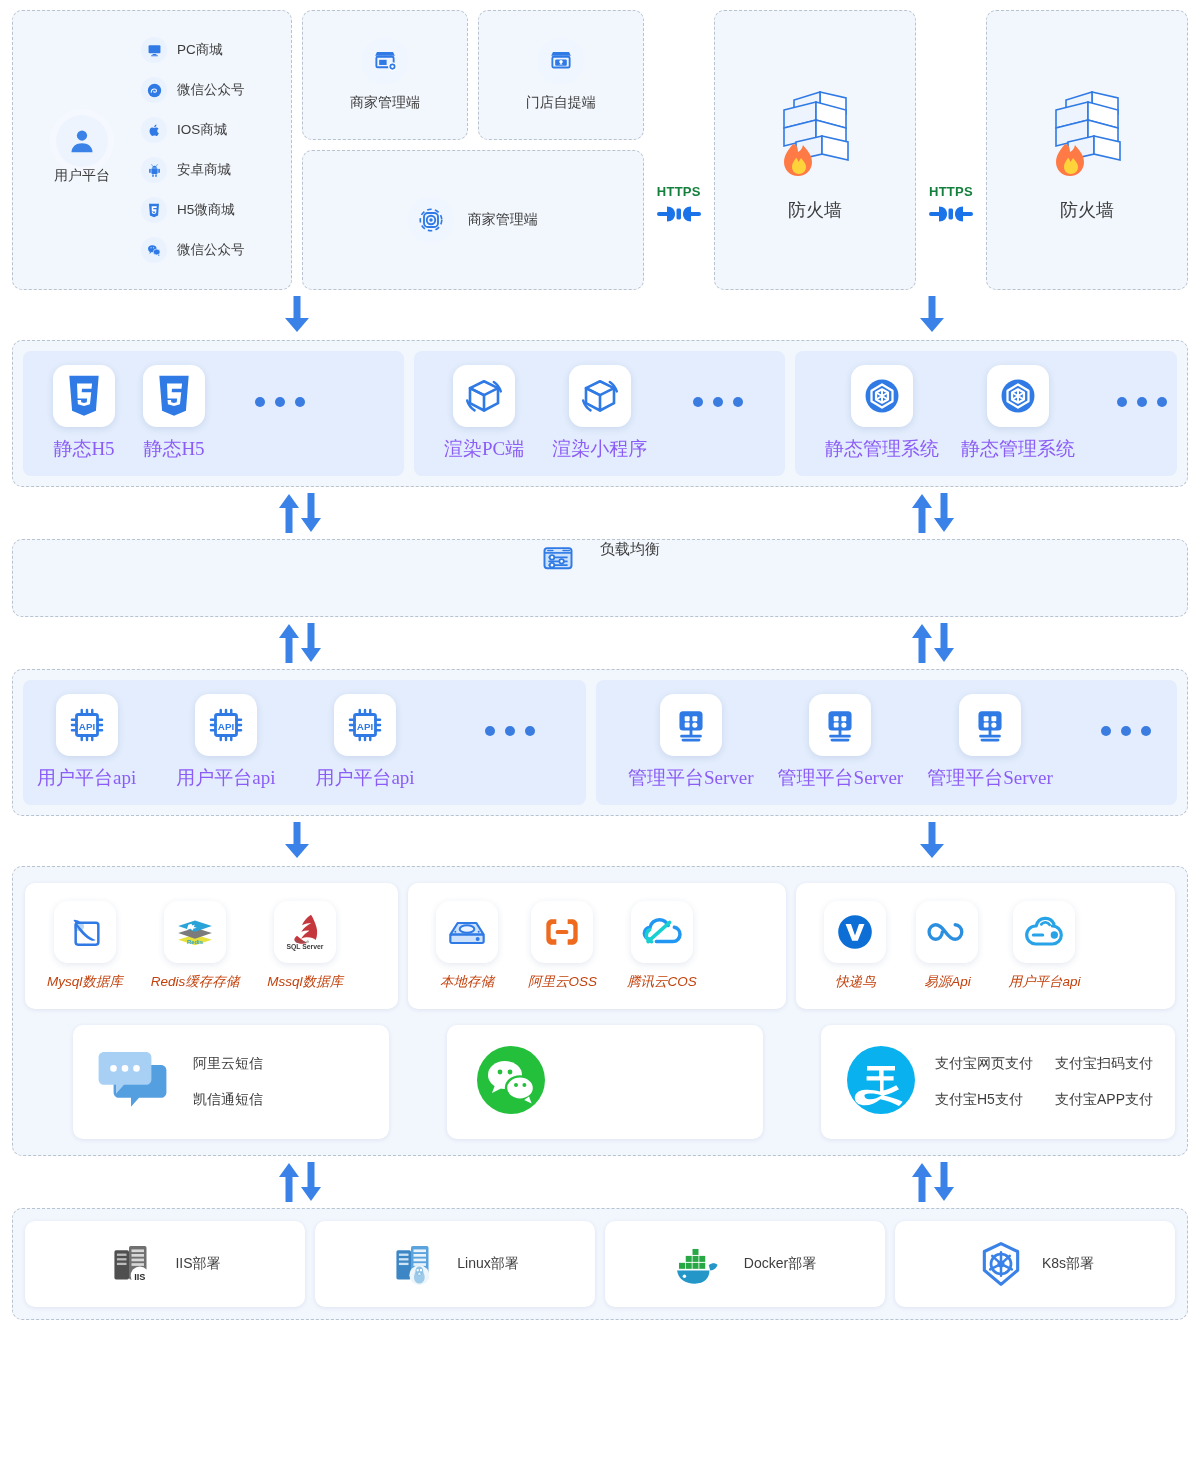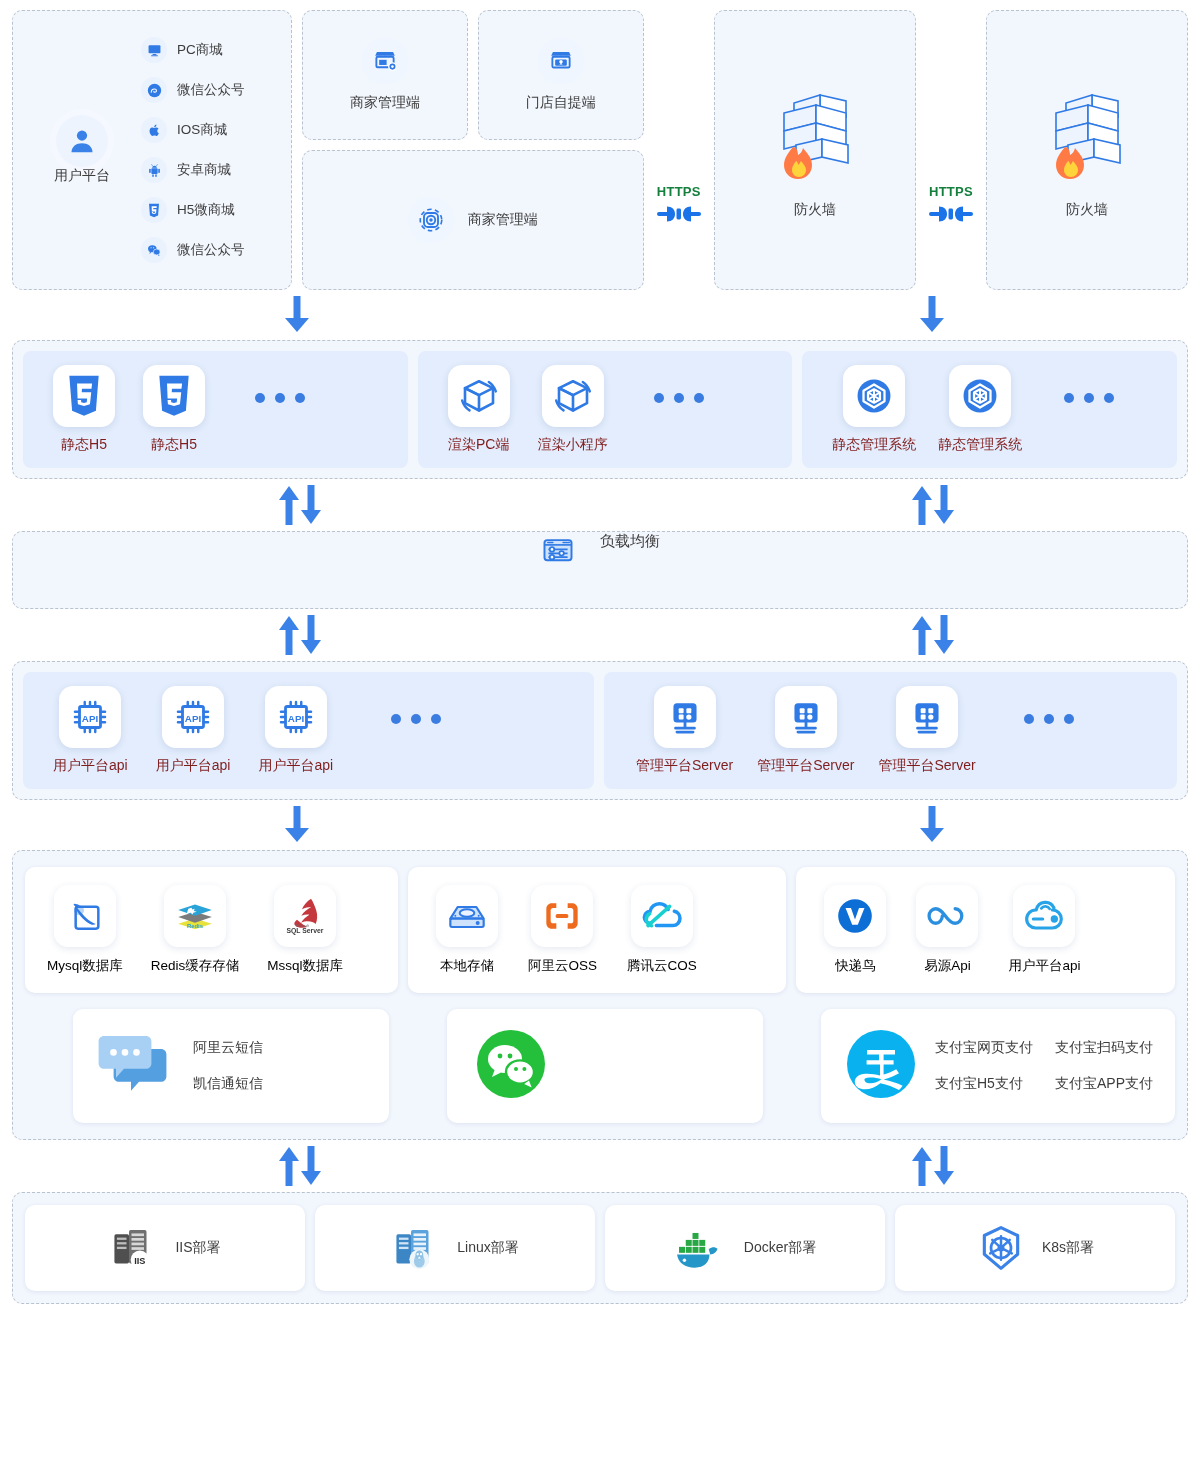--- a/index.html
+++ b/index.html
@@ -74,55 +74,55 @@
     align-items:center; justify-content:center; gap:2px;
     padding-top: 110px;
   }
   .https-label { font-size: 13px; font-weight: bold; color:#15803d; letter-spacing:.3px;}
 
   .fw-box {
     width: 208px; display:flex; flex-direction:column;
     align-items:center; justify-content:center; gap:14px;
     padding-top: 6px;
   }
-  .fw-label { font-size: 14px; color:#3d3d3d; }
+  .fw-label { font-size: 18px; color:#3d3d3d; }
 
   
   .arrow-row { position: relative; height: 50px; }
   .arrow-down, .arrow-bi { position:absolute; top:4px; }
 
   
   .layer { padding: 10px; }
   .layer-inner { display:flex; gap: 10px; }
 
   .grp { padding: 14px 10px; display:flex; align-items:center; }
   .tile { display:flex; flex-direction:column; align-items:center; gap:9px; }
   .tile-ic {
     width: 62px; height: 62px; border-radius: 14px;
     background:#ffffff; box-shadow: 0 2px 7px rgba(40,70,130,.13);
     display:flex; align-items:center; justify-content:center;
   }
-  .tile-lb { font-size: 14px; color:#7f1d1d; white-space:nowrap; }
+  .tile-lb { font-size: 19px; color:#8b5cf6; white-space:nowrap;font-family:Liberation Serif, serif; }
   .dots { display:flex; gap:10px; align-items:center; }
   .dot { width:10px; height:10px; border-radius:50%; background:#3a7ce0; }
 
   
   .lb-layer { height: 78px; display:flex; align-items:flex-start; justify-content:center; gap:24px; }
   .lb-label { font-size: 15px; color:#3d3d3d; }
 
   
   .svc-row { display:flex; gap:10px; }
   .svc-card { display:flex; align-items:center; }
   .svc-tile { display:flex; flex-direction:column; align-items:center; gap:10px; }
   .svc-ic {
     width: 62px; height:62px; border-radius:14px; background:#ffffff;
     box-shadow: 0 2px 7px rgba(40,70,130,.12);
     display:flex; align-items:center; justify-content:center;
   }
-  .svc-lb { font-size:13.5px; color:#000000; white-space:nowrap; }
+  .svc-lb { font-size:13.5px; color:#c2410c; white-space:nowrap;font-style:italic; }
 
   .txt-card { display:flex; align-items:center; gap: 18px; padding: 18px 22px; margin-left: 48px; }
   .txt-grid { display:grid; grid-template-columns: auto auto; gap: 18px 22px; }
   .txt-grid.one-col { grid-template-columns: auto; }
   .txt-i { font-size: 14px; color:#3d3d3d; white-space:nowrap; }
 
   
   .deploy-inner { display:flex; gap:10px; }
   .dep-card { flex:1; display:flex; align-items:center; justify-content:center; gap:16px; height: 86px; }
   .dep-lb { font-size:14px; color:#3d3d3d; }
@@ -469,21 +469,21 @@
       <path d="M12 42V14" stroke="#3a82e8" stroke-width="7"></path>
         <path d="M2 17 12 3 22 17z" fill="#3a82e8"></path>
       <path d="M34 2v28" stroke="#3a82e8" stroke-width="7"></path>
         <path d="M24 27l10 14 10-14z" fill="#3a82e8"></path>
     </svg>
   </div>
 
   <div class="dashed layer">
     <div class="layer-inner">
 
-      <div class="solid-light grp" style="flex:1; gap:28px; padding-left:30px">
+      <div class="solid-light grp" style="flex:1; gap:40px; padding-left:14px">
         <div class="tile">
           <span class="tile-ic">
             <svg width="42" height="42" viewBox="0 0 24 24">
               <rect x="6" y="6" width="12" height="12" rx="1" fill="none" stroke="#2f7ae5" stroke-width="1.6"></rect>
               <g stroke="#2f7ae5" stroke-width="1.4" stroke-linecap="round">
                 <path d="M9 6V3.4M12 6V3.4M15 6V3.4M9 18v2.6M12 18v2.6M15 18v2.6M6 9H3.4M6 12H3.4M6 15H3.4M18 9h2.6M18 12h2.6M18 15h2.6"></path>
               </g>
               <text x="12" y="14.6" font-size="5.6" font-family="Liberation Sans, sans-serif" font-weight="bold" fill="#2f7ae5" text-anchor="middle">API</text>
             </svg>
           </span>

